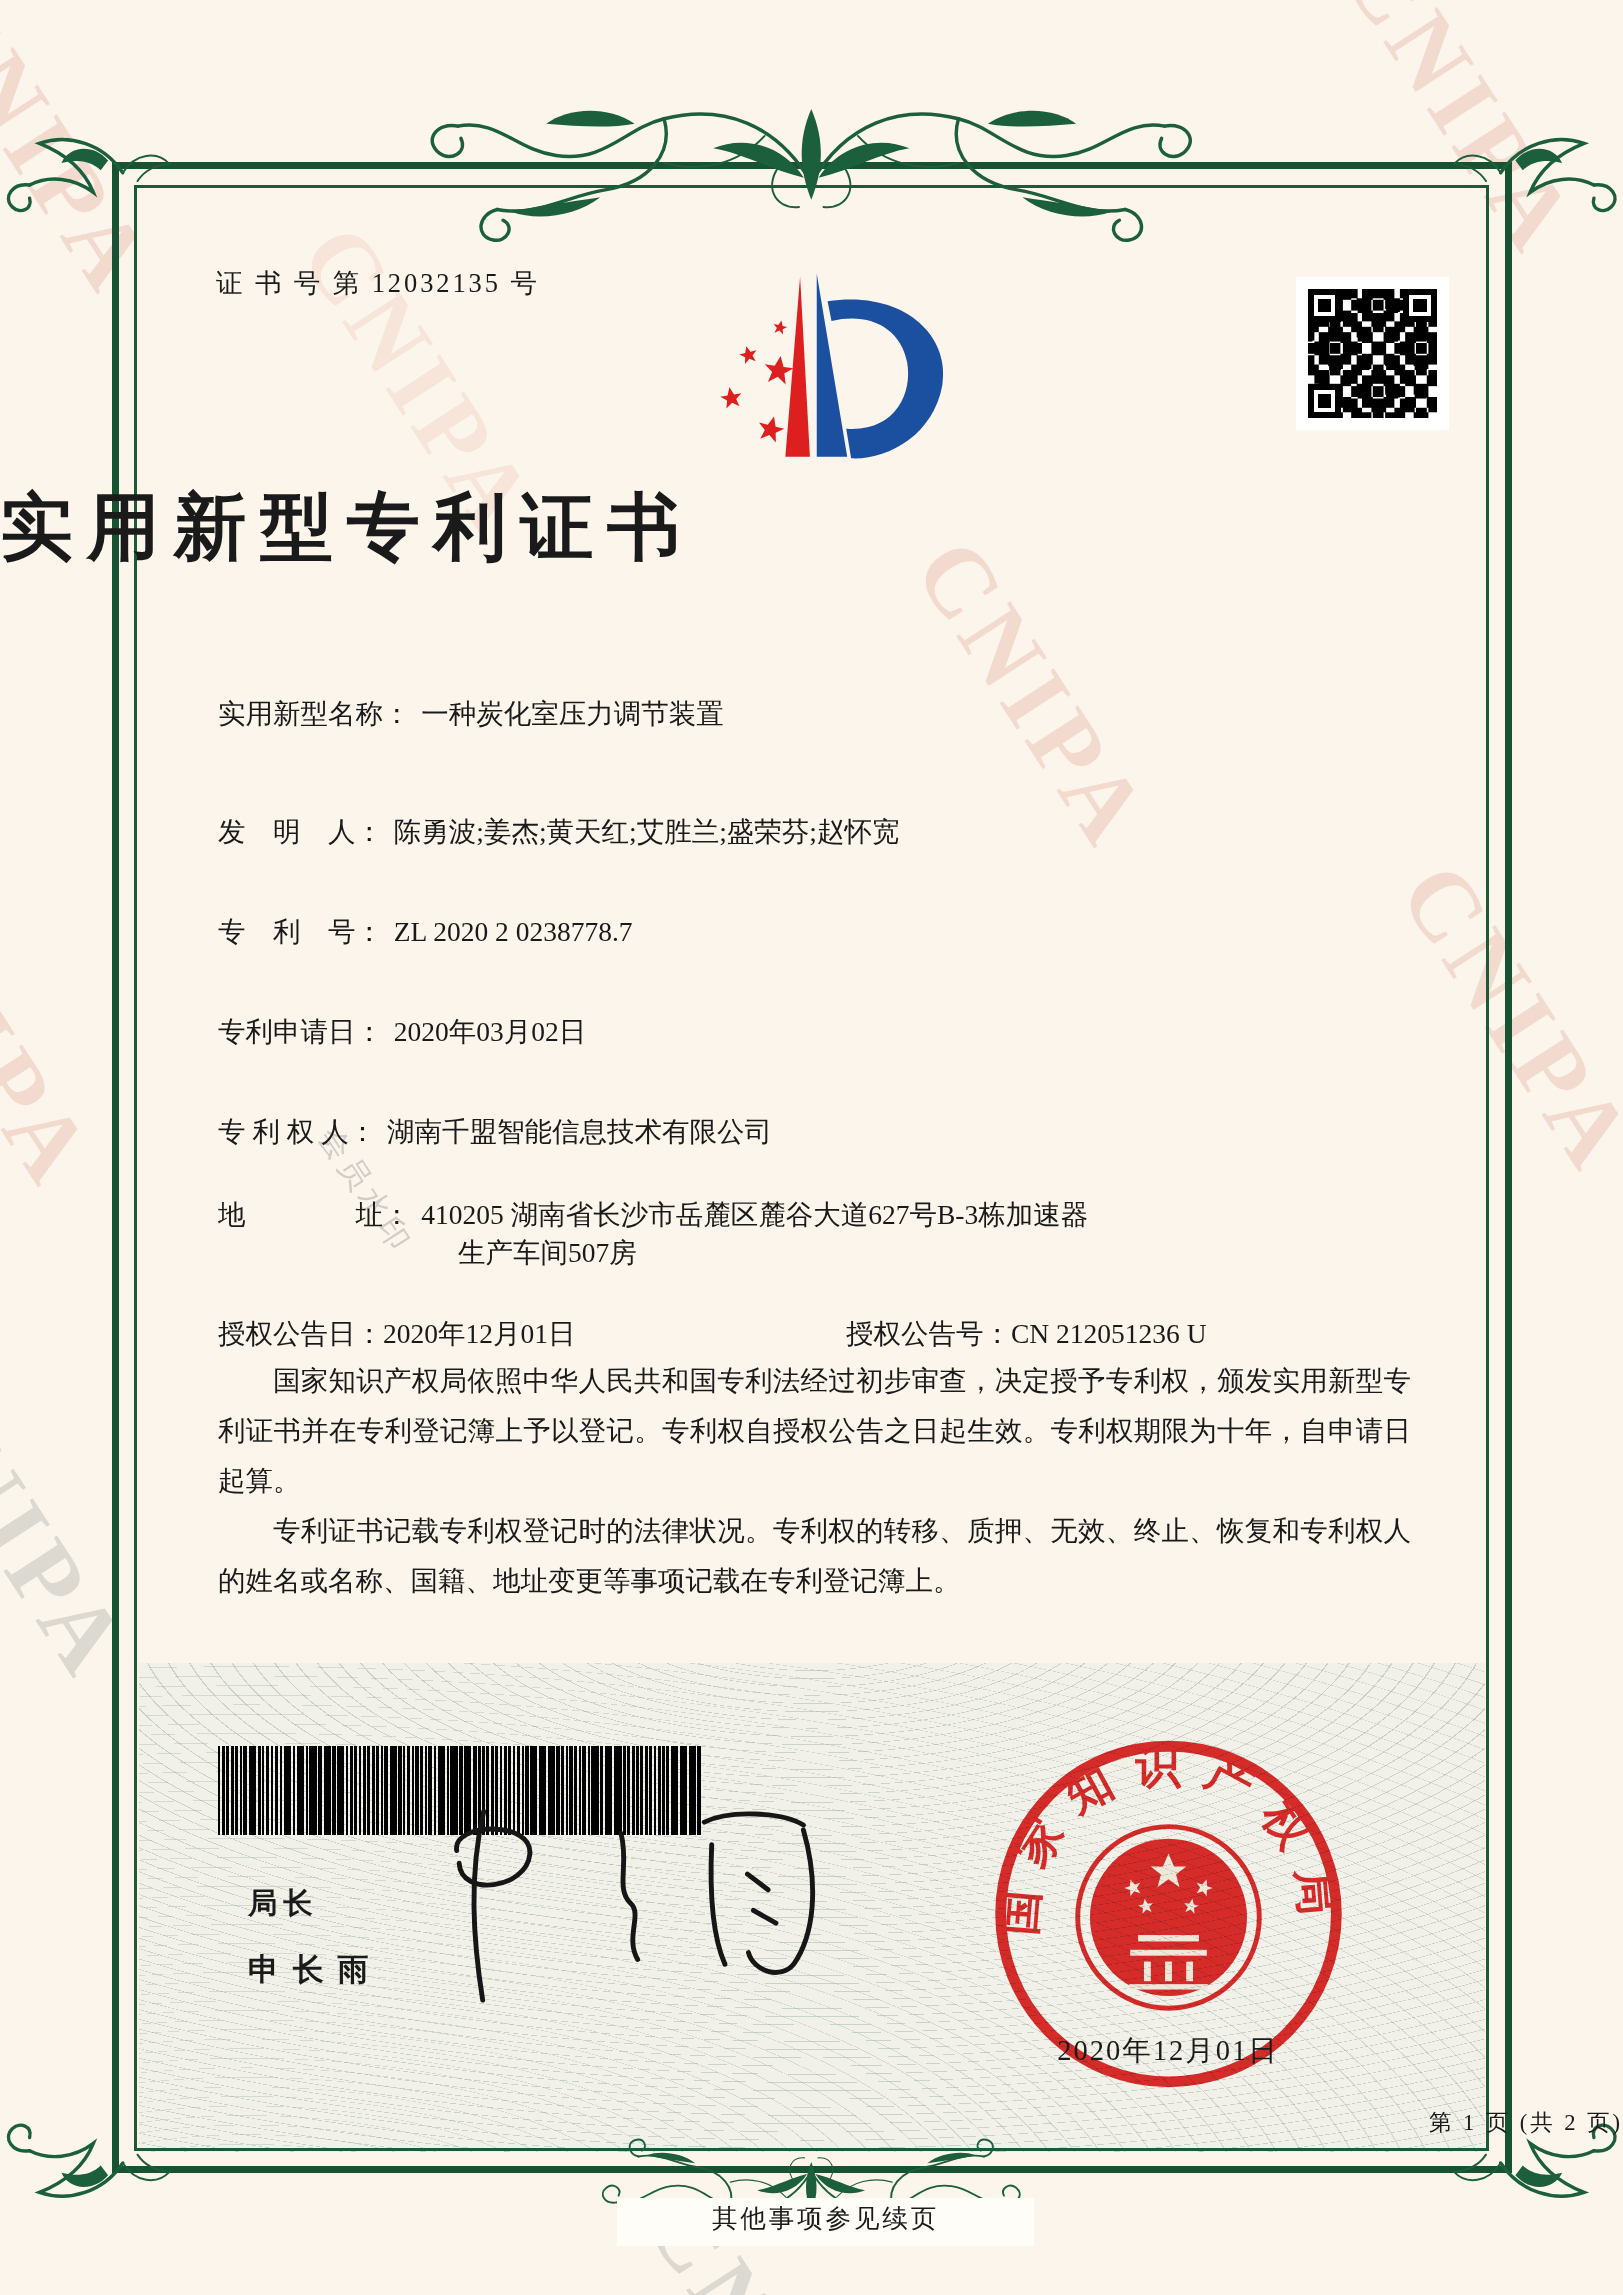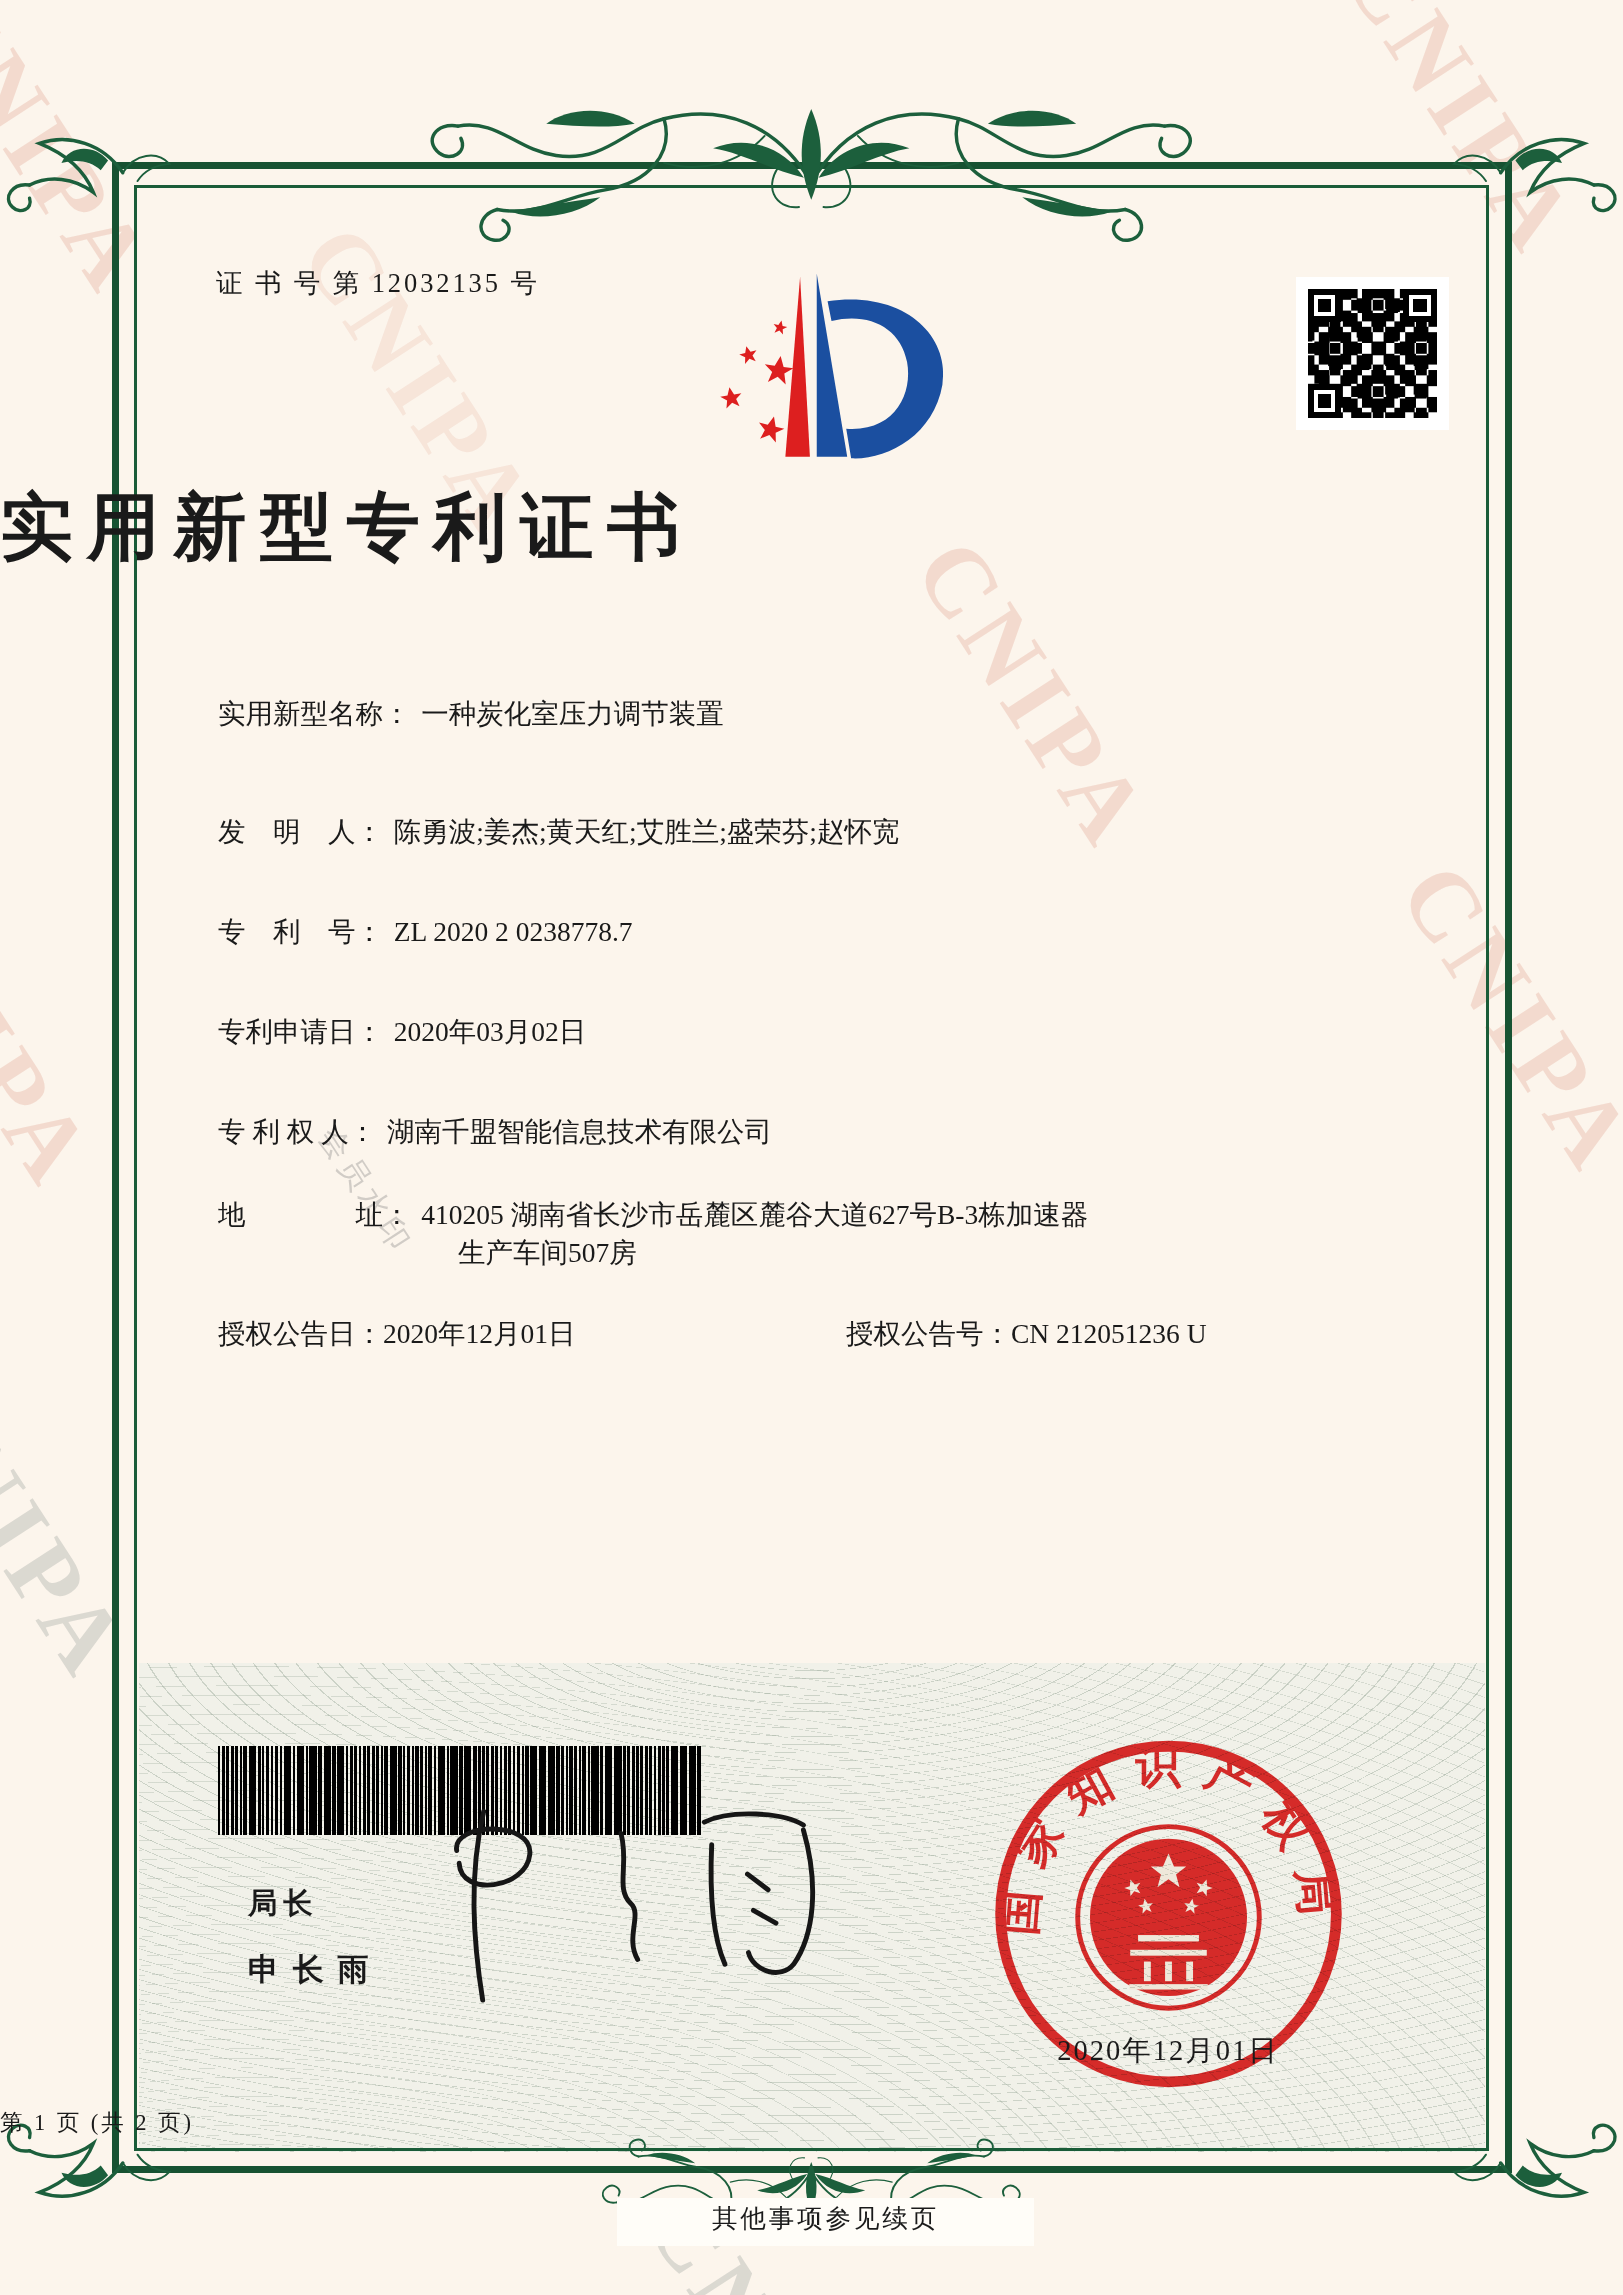--- a/index.html
+++ b/index.html
@@ -80,21 +80,21 @@
   .sig-name{position:absolute;left:248px;top:1949px;font-size:31px;z-index:3;
       font-family:"Liberation Sans","DejaVu Sans",sans-serif;font-weight:700;letter-spacing:13.7px;}
   .signature{position:absolute;left:410px;top:1777px;z-index:3;}
   .sig-stroke{fill:none;stroke:#161616;stroke-width:10;stroke-linecap:round;stroke-linejoin:round;}
 
   .seal{position:absolute;left:982px;top:1725px;z-index:4;mix-blend-mode:multiply;opacity:.93;}
   .seal-red{fill:#e01d1d;}
   .seal-date{position:absolute;left:996px;top:2032px;width:344px;text-align:center;
       font-size:28.5px;z-index:5;letter-spacing:2px;}
 
-  .page-num{position:absolute;left:0;top:2107px;width:1623px;text-align:left;
+  .page-num{position:absolute;left:0;top:2107px;width:1623px;text-align:right;
       font-size:22.6px;letter-spacing:2.9px;z-index:3;}
   .bottom-strip{position:absolute;left:617px;top:2198px;width:417px;height:48px;background:#fffdf8;
       z-index:3;text-align:center;font-size:25.5px;line-height:42px;letter-spacing:2.9px;}
 </style>
 </head>
 <body>
 
 <div class="page">
 
   <div class="wm wm1">CNIPA</div>
@@ -207,20 +207,24 @@
   </div>
   <div class="grant-row">
     <div class="grant-left">
       <span class="lbl">授权公告日：</span><span>2020年12月01日</span>
     </div>
     <div>
       <span class="lbl">授权公告号：</span><span>CN 212051236 U</span>
     </div>
   </div>
 
+  <div class="body-text">
+    <p>国家知识产权局依照中华人民共和国专利法经过初步审查，决定授予专利权，颁发实用新型专利证书并在专利登记簿上予以登记。专利权自授权公告之日起生效。专利权期限为十年，自申请日起算。</p>
+    <p>专利证书记载专利权登记时的法律状况。专利权的转移、质押、无效、终止、恢复和专利权人的姓名或名称、国籍、地址变更等事项记载在专利登记簿上。</p>
+  </div>
 
   <div class="barcode"></div>
 
   <div class="sig-title">局长</div>
   <div class="sig-name">申长雨</div>
 
   <svg class="signature" width="471" height="255" viewBox="0 0 960 520">
     <path class="sig-stroke" d="M150,70 C120,200 128,330 148,455"></path>
     <path class="sig-stroke" d="M95,150 C85,92 252,88 244,158 C237,228 104,246 100,176"></path>
     <path class="sig-stroke" d="M430,115 C447,178 418,228 450,258 C474,280 438,328 464,372"></path>

